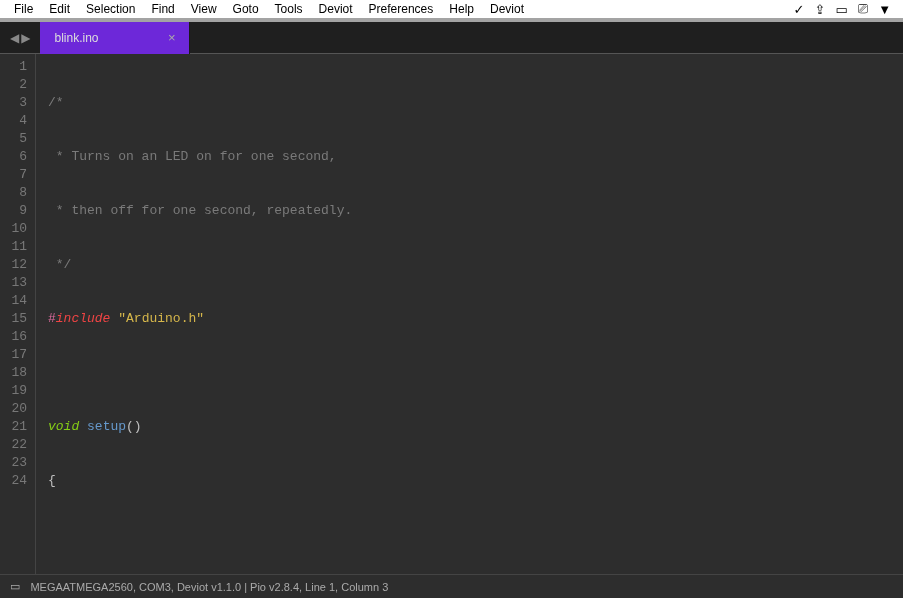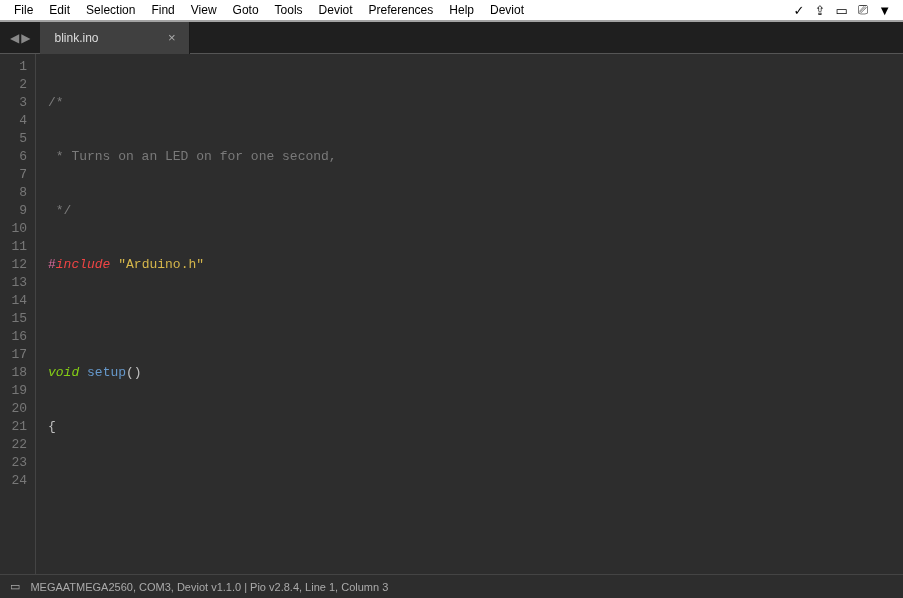--- a/index.html
+++ b/index.html
@@ -7,34 +7,34 @@
     width: 903px; height: 598px;
     font-family: "Segoe UI", Arial, sans-serif;
     background: #2d2d2d;
     overflow: hidden;
     display: flex; flex-direction: column;
   }
   .menubar {
     background: #fff; height: 22px;
     display: flex; align-items: center;
     padding: 0 6px; font-size: 12px; color: #000;
-    border-bottom: 2px solid #a3a3a3;
+    border-bottom: 4px solid #a3a3a3;
   }
   .menubar .item { padding: 2px 8px; cursor: default; }
   .menubar .icons { margin-left: auto; display: flex; align-items: center; gap: 10px; padding-right: 6px; font-size: 13px; }
   .menubar .icons span { display: inline-flex; align-items: center; }
   .tabrow {
     background: #1f1f1f; height: 32px;
     display: flex; align-items: center;
     border-bottom: 1px solid #555;
   }
   .nav-arrows { display: flex; gap: 2px; padding: 0 10px; color: #888; font-size: 12px; }
   .nav-arrows span { cursor: default; }
   .tab {
-    background: #404040; height: 32px;
+    background: #6d28d9; height: 32px;
     display: flex; align-items: center;
     padding: 0 14px; color: #ddd; font-size: 12px;
     border-right: 1px solid #1a1a1a;
     min-width: 150px; justify-content: space-between;
   }
   .tab .close { color: #aaa; font-size: 13px; padding-left: 20px; }
   .editor {
     flex: 1; display: flex; background: #2d2d2d;
     font-family: Consolas, "Courier New", monospace;
     font-size: 13px; line-height: 18px;
@@ -122,20 +122,21 @@
     <div>19</div>
     <div>20</div>
     <div>21</div>
     <div>22</div>
     <div>23</div>
     <div>24</div>
   </div>
   <div class="code">
     <div><span class="tok-comment">/*</span></div>
     <div><span class="tok-comment"> * Turns on an LED on for one second,</span></div>
+    <div><span class="tok-comment"> * then off for one second, repeatedly.</span></div>
     <div><span class="tok-comment"> */</span></div>
     <div><span class="tok-pre">#</span><span class="tok-preword">include</span><span> </span><span class="tok-str">"Arduino.h"</span></div>
     <div><span></span></div>
     <div><span class="tok-type">void</span><span> </span><span class="tok-fn">setup</span><span class="tok-punc">()</span></div>
     <div><span class="tok-punc">{</span></div>
     
     
     
     
     

